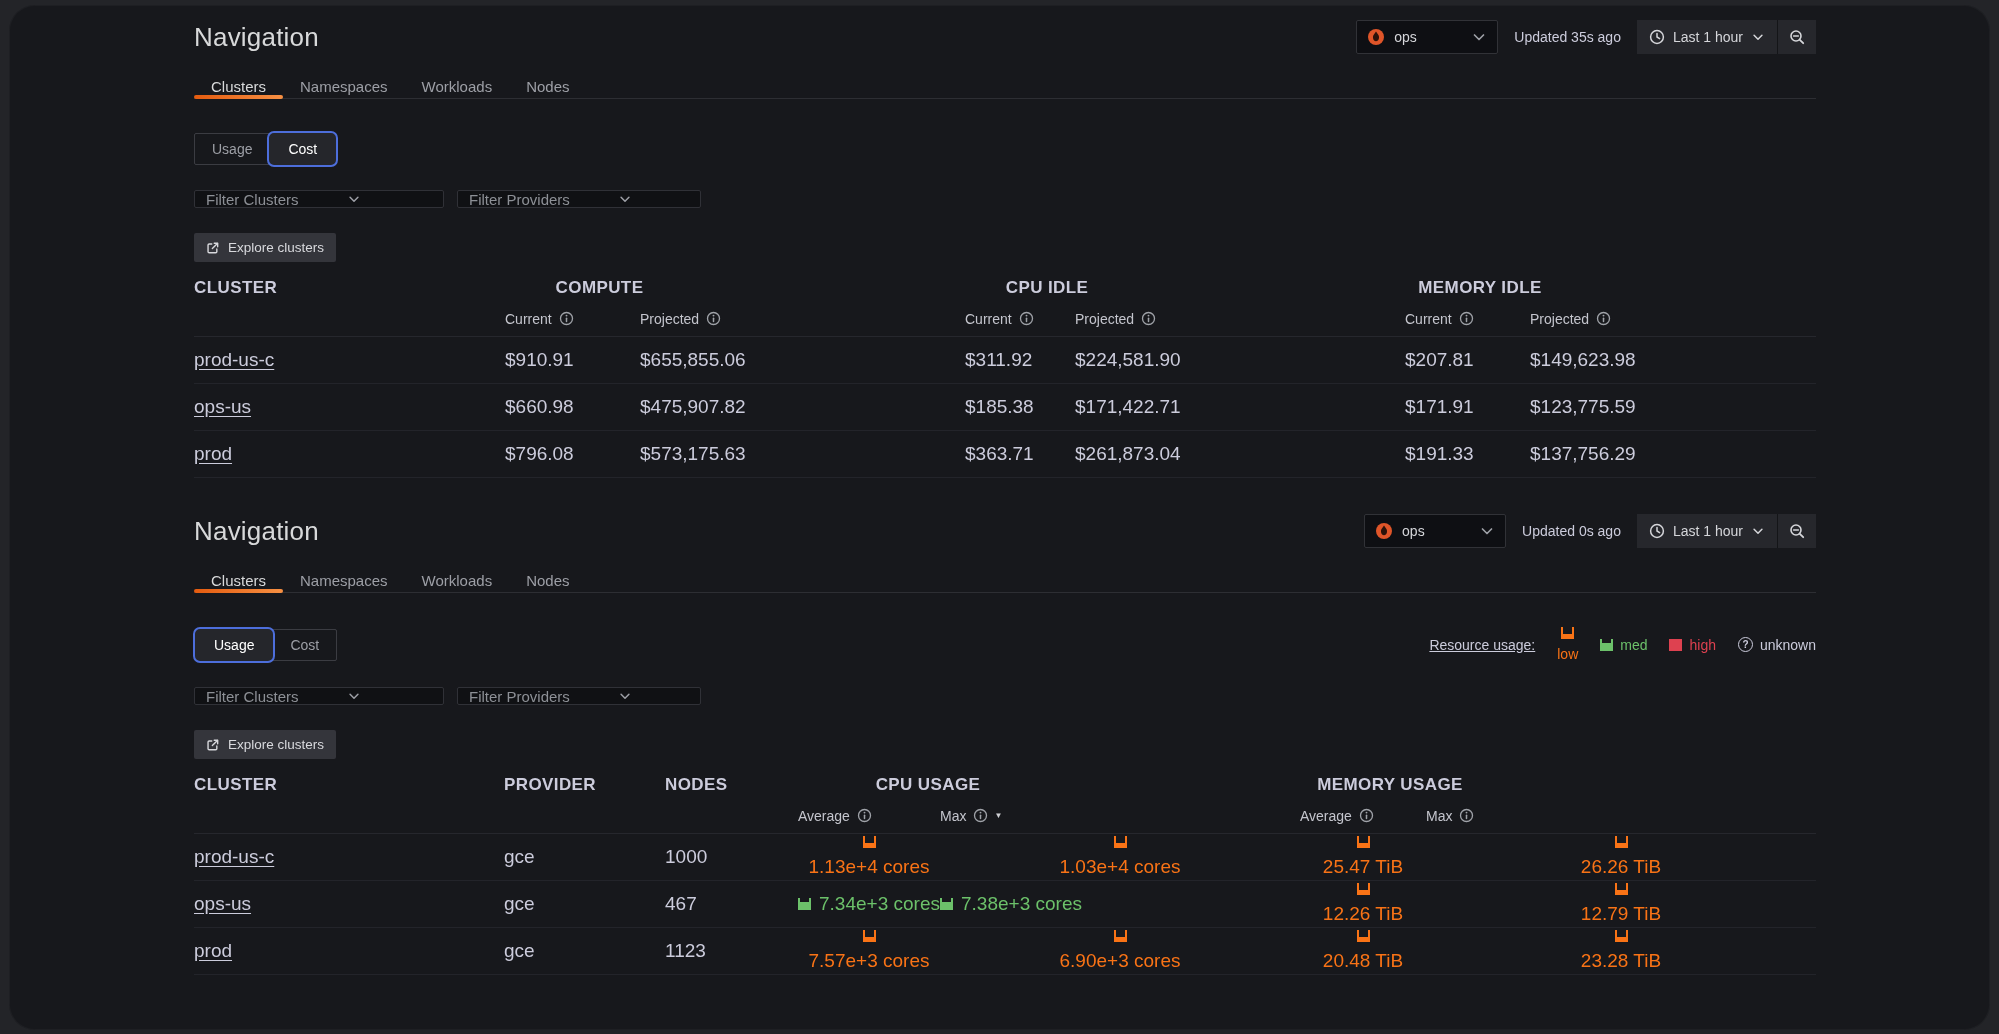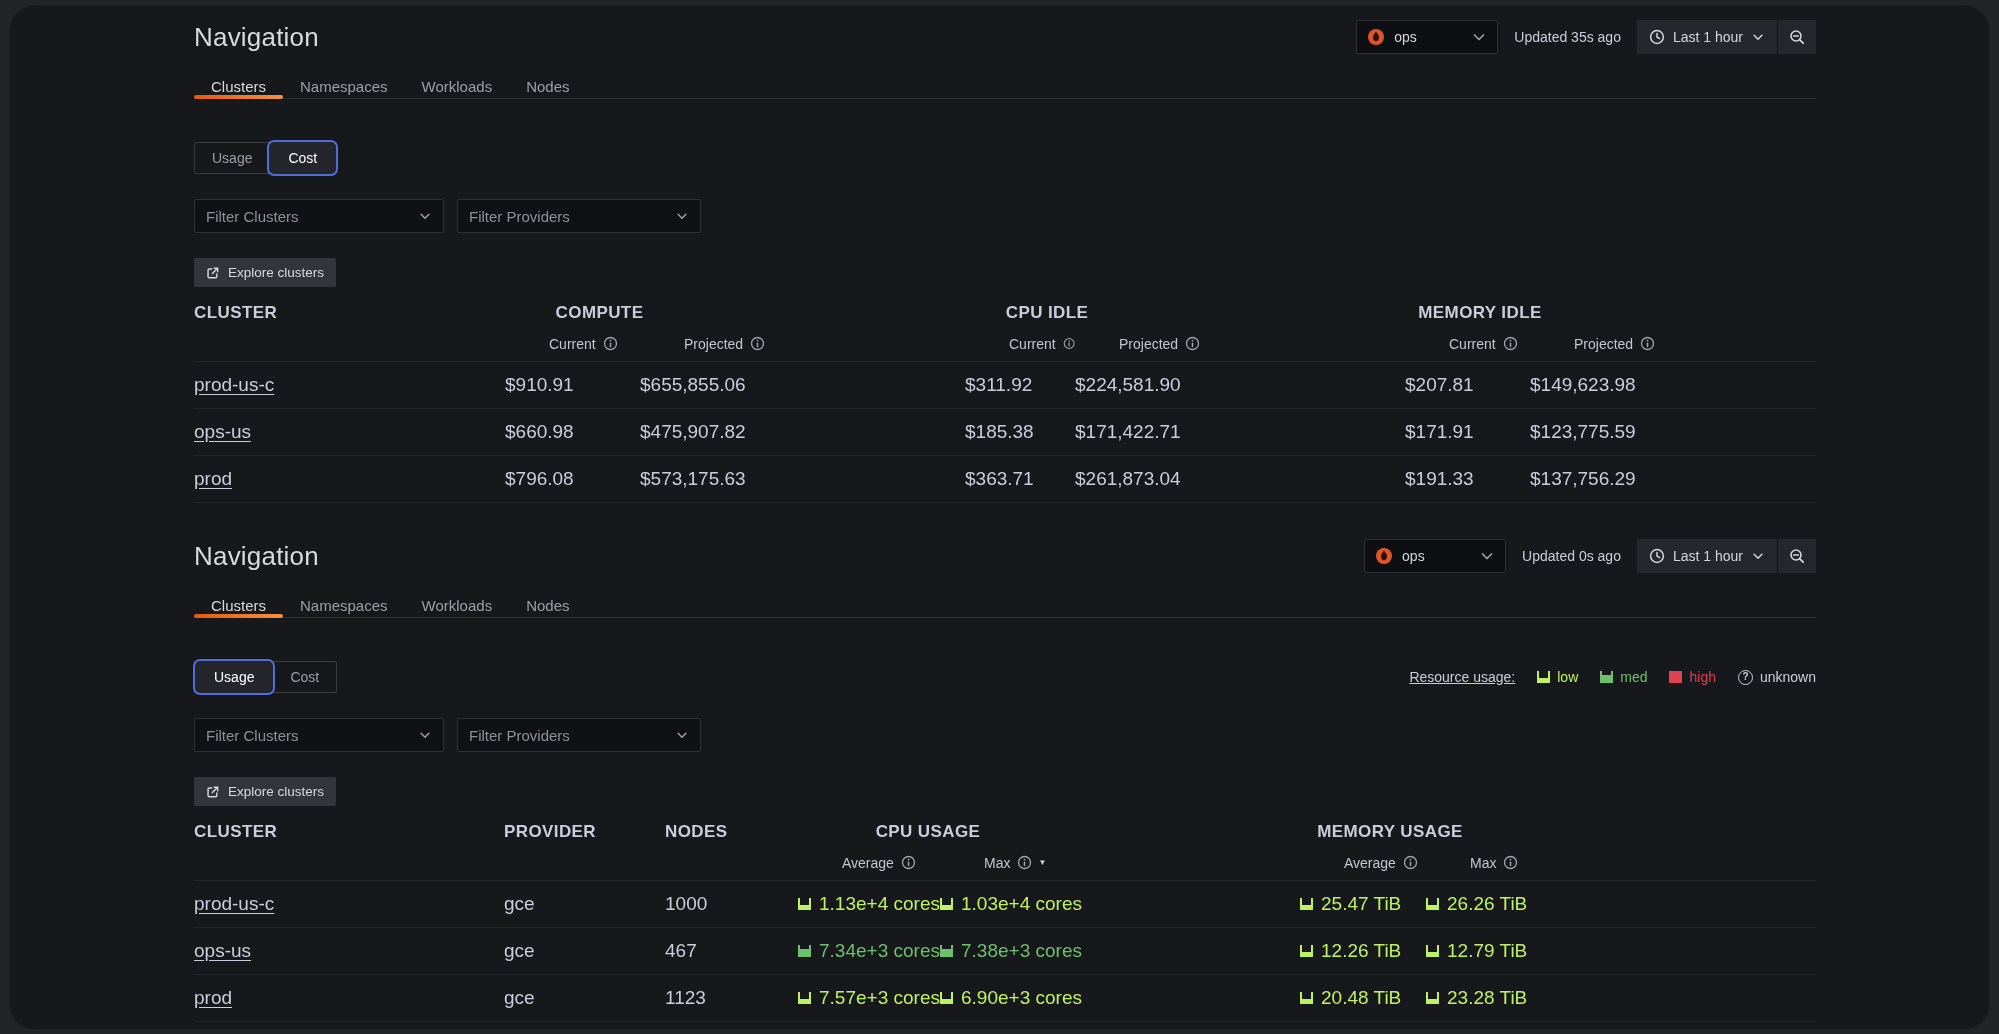--- a/index.html
+++ b/index.html
@@ -37,66 +37,66 @@
   
   .tabs { display:flex; margin-top:21px; border-bottom:1px solid rgba(204,204,220,0.12); }
   .tab { position:relative; padding:0 17px 3px 17px; font-size:15px; color:#9d9fa6; cursor:pointer; }
   .tab.active { color:#d8d9da; font-weight:500; }
   .tab.active .tab-indicator {
     position:absolute; left:0; right:0; bottom:-1px; height:4px; border-radius:2px;
     background:linear-gradient(90deg,#e45b0f,#f79043);
   }
 
   
-  .toggle-row { margin-top:43px; display:flex; align-items:center; justify-content:space-between; }
+  .toggle-row { margin-top:34px; display:flex; align-items:center; justify-content:space-between; }
   .radio-group { display:inline-flex; align-items:center; height:32px; border:1px solid rgba(204,204,220,0.20); border-radius:2px; }
   .radio-btn { height:100%; display:flex; align-items:center; padding:0 17px; font-size:14px; font-weight:500; color:#9d9fa6; cursor:pointer; }
   .radio-btn.selected {
     background:#25262b; color:#ffffff; border:2px solid #4d6edb; border-radius:7px;
     margin:-3px -2px; height:36px; padding:0 19px; z-index:1;
   }
   .legend { display:flex; align-items:center; gap:22px; font-size:14px; }
   .legend-label { color:#ccccdc;text-decoration:underline; }
   .legend-item { display:flex; align-items:center; gap:7px; }
   .legend-item .li-text { font-weight:500; }
 
   
   .lvl-icon { position:relative; display:inline-block; width:13px; height:12px;
     border-left:2px solid currentColor; border-right:2px solid currentColor; border-bottom:2px solid currentColor; flex:0 0 auto; }
   .lvl-icon .fill { position:absolute; left:0; right:0; bottom:0; background:currentColor; }
   .lvl-low .fill { height:3px; }
   .lvl-med .fill { height:6px; }
   .lvl-high .fill { height:10px; }
-  .c-low { color:#bef264; }
+  .c-low { color:#f97316;flex-direction:column; }
   .c-med { color:#6cc16a; }
   .c-high { color:#de4150; }
   .c-unknown { color:#c9cad0; }
   .q-circle { display:inline-flex; align-items:center; justify-content:center; width:15px; height:15px;
     border:1.5px solid currentColor; border-radius:50%; font-size:10px; font-weight:700; line-height:1; flex:0 0 auto; }
 
   
   .filters-row { margin-top:25px; display:flex; gap:13px; }
-  .select-box { display:flex; align-items:center; justify-content:space-between; height:34px;
+  .select-box { display:flex; align-items:center; justify-content:flex-start; height:18px;
     background:#101114; border:1px solid #303137; border-radius:2px; padding:0 11px; cursor:pointer;gap:48px; }
   .select-box .ph { font-size:15px; color:#8d9096; }
   .w-clusters { width:250px; } .w-providers { width:244px; }
   .explore-btn { margin-top:25px; display:inline-flex; align-items:center; gap:8px; height:29px;
     background:#34353b; border:none; border-radius:2px; padding:0 12px; cursor:pointer;
     color:#d8d9dd; font-size:13.5px; font-weight:500; font-family:inherit; }
 
   
   .table { margin-top:13px; }
   .t1-group { display:grid; grid-template-columns:311px 189px 271px 164px 276px 150px 1fr; align-items:center; height:26px; }
   .t1-row   { display:grid; grid-template-columns:311px 135px 325px 110px 330px 125px 1fr; align-items:center; }
   .t2-group { display:grid; grid-template-columns:310px 161px 133px 260px 202px 260px 1fr; align-items:center; height:26px; }
   .t2-row   { display:grid; grid-template-columns:310px 161px 133px 142px 360px 126px 1fr; align-items:center; }
   .group-cell { font-size:17px; font-weight:700; letter-spacing:0.4px; color:#ccccdc; }
   .gc-center { text-align:center; }
   .subheader { height:36px; border-bottom:1px solid rgba(204,204,220,0.09); }
-  .sub-cell { display:flex; align-items:center; gap:7px; font-size:14px; color:#c4c5cd; cursor:pointer;margin-left:44px; }
+  .sub-cell { display:flex; align-items:center; gap:7px; font-size:14px; color:#c4c5cd; cursor:pointer; }
   .info-icon { color:#9fa2a8; display:inline-flex; }
   .sort-caret { font-size:8px; color:#cfd0d4; margin-left:-1px; }
   .data-row { height:47px; border-bottom:1px solid rgba(204,204,220,0.07); font-size:19px; }
   .cluster-link { color:#ccccdc; text-decoration:underline; text-underline-offset:3px; cursor:pointer; display:inline-block; }
   .num { font-weight:500; color:#ccccdc; }
   .plain { color:#ccccdc; }
   .usage-cell { display:flex; align-items:center; gap:8px; font-weight:500; }
 
   .section-2 { margin-top:33px; }
 </style>

